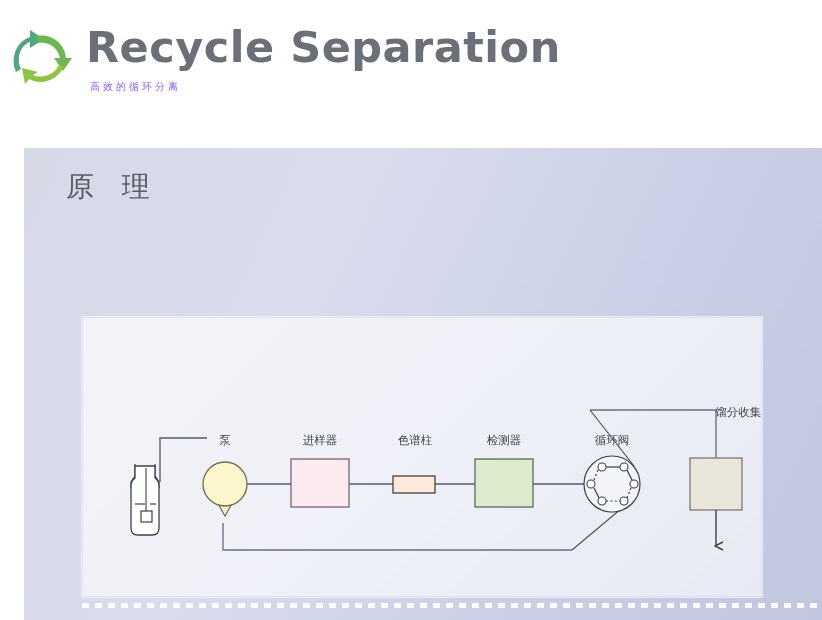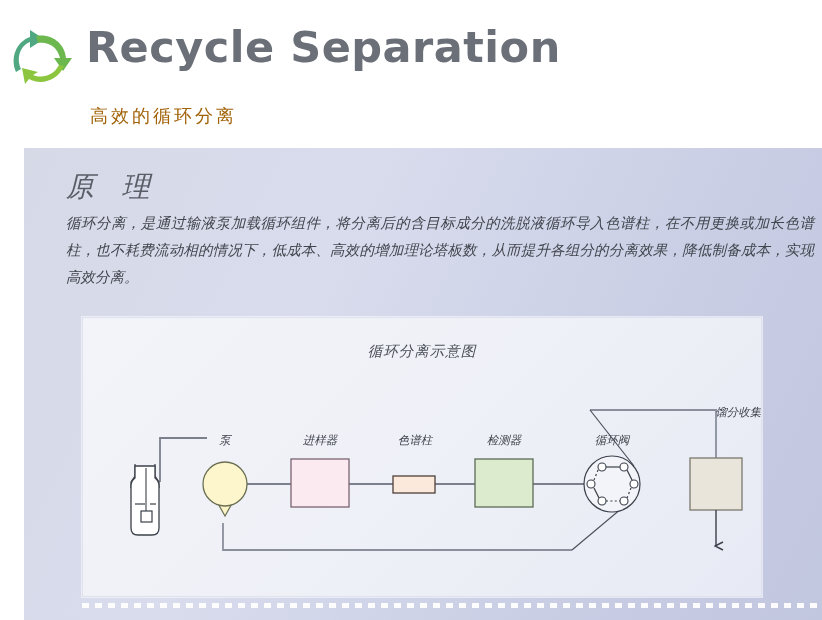--- a/index.html
+++ b/index.html
@@ -23,33 +23,31 @@
     position:absolute;left:86px;top:22px;
     font-size:43px;
     font-weight:700;
     color:#6b6f78;
     letter-spacing:0.5px;
     font-family:"DejaVu Sans","Liberation Sans",sans-serif;
     white-space:nowrap;
   }
   .brand-sub{
     position:absolute;left:90px;top:80px;
-    font-size:18px;
-    color:#a16207;
+    font-size:10px;
+    color:#8b5cf6;
     letter-spacing:3px;
     white-space:nowrap;
-    margin-top:24px;
   }
 
   
   .panel{
     position:absolute;left:24px;top:148px;width:798px;height:472px;
     background:linear-gradient(115deg,#d6d9e6 0%,#d9dced 35%,#c8cde4 75%,#c2c7e0 100%);
     overflow:hidden;
-    font-style:italic;
   }
   .panel-heading{
     position:absolute;left:42px;top:20px;
     font-size:28px;
     color:#595d66;
     letter-spacing:10px;
     font-weight:400;
     white-space:nowrap;
   }
   .panel-body{
@@ -108,25 +106,23 @@
   </div>
 
   <div class="brand-title">Recycle Separation</div>
   <div class="brand-sub">高效的循环分离</div>
 </div>
 
 <div class="panel">
 
   <div class="panel-heading">原 理</div>
 
-  <div class="panel-body">循环分离，是通过输液泵加载循环组件，将分离后的含目标成分的洗脱液循环导入色谱柱，在不用更换或加长色谱柱，也不耗费流动相的情况下，低成本、高效的增加理论塔板数，从而提升各组分的分离效果，降低制备成本，实现高效分离。</div>
 
   <div class="diagram-panel">
 
-    <div class="diagram-title">循环分离示意图</div>
 
     <svg class="diagram-svg" viewBox="0 0 678 278" xmlns="http://www.w3.org/2000/svg">
 
       <defs>
         <marker id="arrowDown" markerWidth="10" markerHeight="10" refX="5" refY="8" orient="auto" markerUnits="userSpaceOnUse">
           <path d="M1 1 L5 9 L9 1" fill="none" stroke="#3a3f4a" stroke-width="1.4"></path>
         </marker>
       </defs>
 
       <g stroke="#7b808c" stroke-width="1.8" fill="none">

